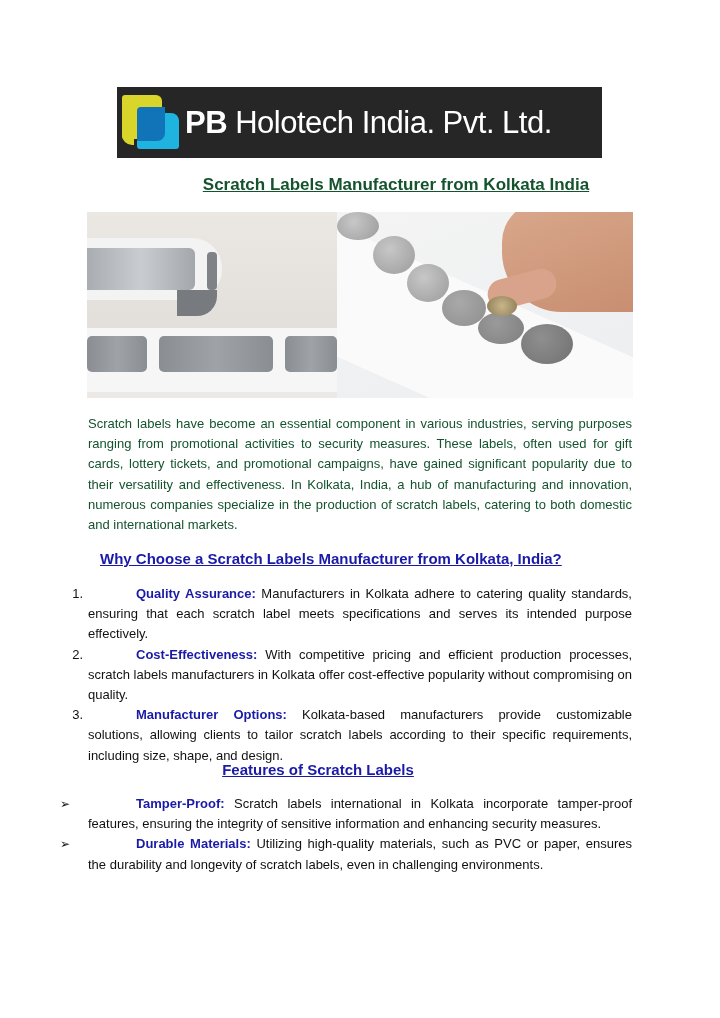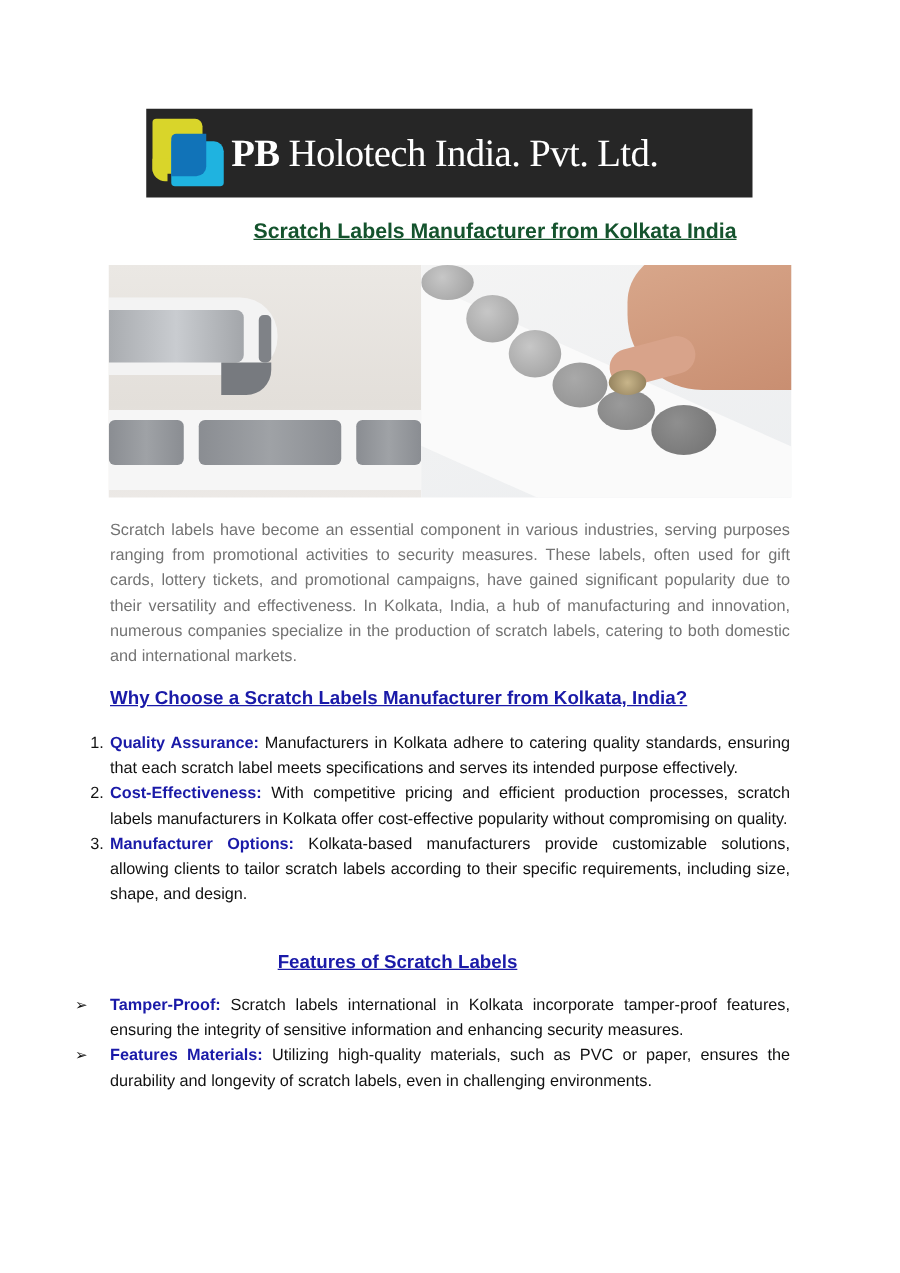--- a/index.html
+++ b/index.html
@@ -22,21 +22,21 @@
   }
   .logo-mark .b {
     position: absolute; left: 20px; top: 26px; width: 42px; height: 36px;
     background: #1fb3e0; border-radius: 0 8px 3px 3px;
   }
   .logo-mark .b2 {
     position: absolute; left: 20px; top: 20px; width: 28px; height: 34px;
     background: #1173b8; border-radius: 4px 0 8px 0;
   }
   .logo-text {
-    color: #ffffff; font-family: Liberation Serif, serif; font-size: 31px;
+    color: #ffffff; font-family: Liberation Sans, sans-serif; font-size: 31px;
     margin-left: 6px; letter-spacing: -0.5px; white-space: nowrap; text-align: right;
   }
   .logo-text b { font-weight: bold; }
 
   .title {
     position: absolute; left: 0; width: 720px; top: 175px; text-align: center;
     color: #14532d; font-weight: bold; font-size: 17px; text-decoration: underline; padding-left: 36px;
   }
   .photos { position: absolute; left: 87px; top: 212px; width: 546px; height: 186px; display: flex; }
   .photo-left {
@@ -58,38 +58,38 @@
   .disc { position:absolute; border-radius:50%; background: radial-gradient(circle at 40% 35%, #c7c7c7, #9b9b9b); }
   .hand {
     position:absolute; left:165px; top:-10px; width:150px; height:110px;
     background: linear-gradient(160deg,#d9a88c,#c88d70); border-radius: 40px 10px 10px 60px;
   }
   .thumb { position:absolute; left:150px; top:62px; width:70px; height:30px; background:#d8a38a; border-radius: 20px; transform: rotate(-15deg); }
   .coin { position:absolute; left:150px; top:84px; width:30px; height:20px; background: radial-gradient(circle,#c8b58a,#8c7a56); border-radius:50%; }
 
   .body-text {
     position: absolute; left: 88px; width: 544px; font-size: 13px; line-height: 20.2px;
-    text-align: justify; color: #737373;
+    text-align: justify; color: #14532d;
   }
   .p1 { top: 414px; }
   .h2 {
-    position: absolute; left: 88px; top: 550px; color: #1a1aa8; font-weight: bold;
+    position: absolute; left: 100px; top: 550px; color: #1a1aa8; font-weight: bold;
     font-size: 15px; text-decoration: underline;
   }
   .h3 {
     position: absolute; left: 0; width: 636px; top: 761px; text-align: center;
     color: #1a1aa8; font-weight: bold; font-size: 15px; text-decoration: underline;
   }
   .list { position: absolute; left: 88px; width: 544px; margin: 0; padding: 0; list-style: none; }
   .list li { position: relative; font-size: 13px; line-height: 20.2px; text-align: justify; }
   .list .marker { position: absolute; left: -35px; top: 0; width: 30px; text-align: right; }
   .list .arrow { position: absolute; left: -28px; top: 0; font-size: 12px; }
   .ol { top: 584px; }
   .ul { top: 794px; }
-  .kw { color: #1a1aa8; font-weight: bold; }
+  .kw { color: #1a1aa8; font-weight: bold; margin-left: 48px; }
 </style>
 </head>
 <body>
 
 <div class="logo">
   <div class="logo-mark">
     <div class="y"></div>
       <div class="y2"></div>
       <div class="b"></div>
       <div class="b2"></div>
@@ -131,14 +131,14 @@
 <ol class="list ol">
   <li><span class="marker">1.</span><span class="kw">Quality Assurance:</span><span> Manufacturers in Kolkata adhere to catering quality standards, ensuring that each scratch label meets specifications and serves its intended purpose effectively.</span></li>
   <li><span class="marker">2.</span><span class="kw">Cost-Effectiveness:</span><span> With competitive pricing and efficient production processes, scratch labels manufacturers in Kolkata offer cost-effective popularity without compromising on quality.</span></li>
   <li><span class="marker">3.</span><span class="kw">Manufacturer Options:</span><span> Kolkata-based manufacturers provide customizable solutions, allowing clients to tailor scratch labels according to their specific requirements, including size, shape, and design.</span></li>
 </ol>
 
 <div class="h3">Features of Scratch Labels</div>
 
 <ul class="list ul">
   <li><span class="arrow">➢</span><span class="kw">Tamper-Proof:</span><span> Scratch labels international in Kolkata incorporate tamper-proof features, ensuring the integrity of sensitive information and enhancing security measures.</span></li>
-  <li><span class="arrow">➢</span><span class="kw">Features Materials:</span><span> Utilizing high-quality materials, such as PVC or paper, ensures the durability and longevity of scratch labels, even in challenging environments.</span></li>
+  <li><span class="arrow">➢</span><span class="kw">Durable Materials:</span><span> Utilizing high-quality materials, such as PVC or paper, ensures the durability and longevity of scratch labels, even in challenging environments.</span></li>
 </ul>
 
 </body></html>

